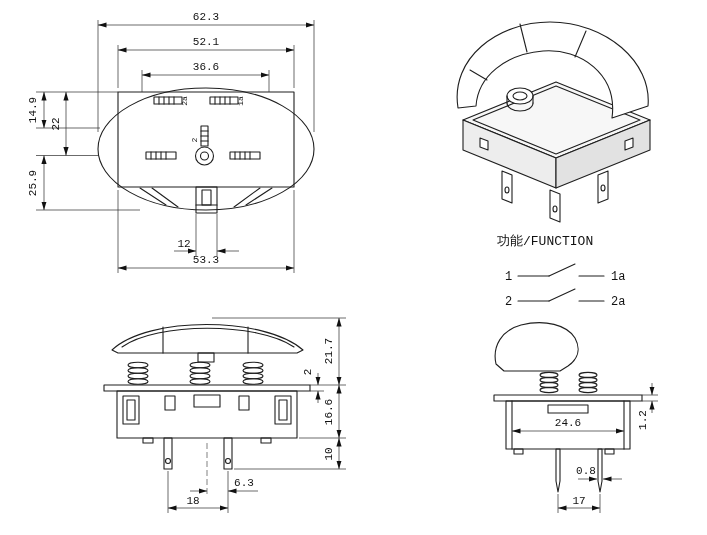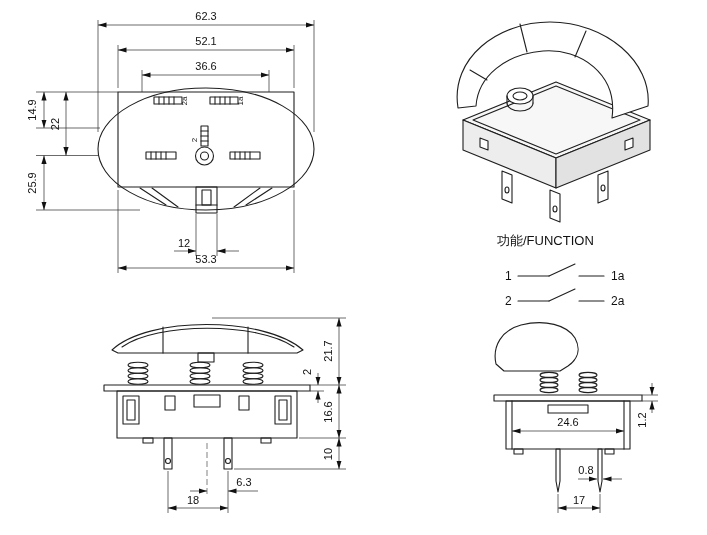--- a/index.html
+++ b/index.html
@@ -1,17 +1,17 @@
 <!DOCTYPE html>
 <html><head>
 <meta charset="utf-8">
 <style>
   html,body{margin:0;padding:0;background:#ffffff;}
   .stage{position:relative;width:707px;height:535px;background:#ffffff;overflow:hidden;
-         font-family:Liberation Sans, sans-serif;}
+         font-family:Liberation Mono, monospace;}
   svg{display:block;}
   .part{stroke:#1f1f1f;stroke-width:1.1;fill:none;stroke-linejoin:round;stroke-linecap:round;}
   .partfill{stroke:#1f1f1f;stroke-width:1.1;fill:#ffffff;stroke-linejoin:round;}
   .dim{stroke:#2b2b2b;stroke-width:0.7;fill:none;}
   .center{stroke:#2b2b2b;stroke-width:0.6;stroke-dasharray:6 3;fill:none;}
   .dim-text{font-size:11px;fill:#111;text-anchor:middle;}
   .tiny{font-size:8px;fill:#111;text-anchor:middle;}
   .fn-text{font-size:12px;fill:#111;}
   .fn-title{font-size:13px;fill:#111;}
 </style>

